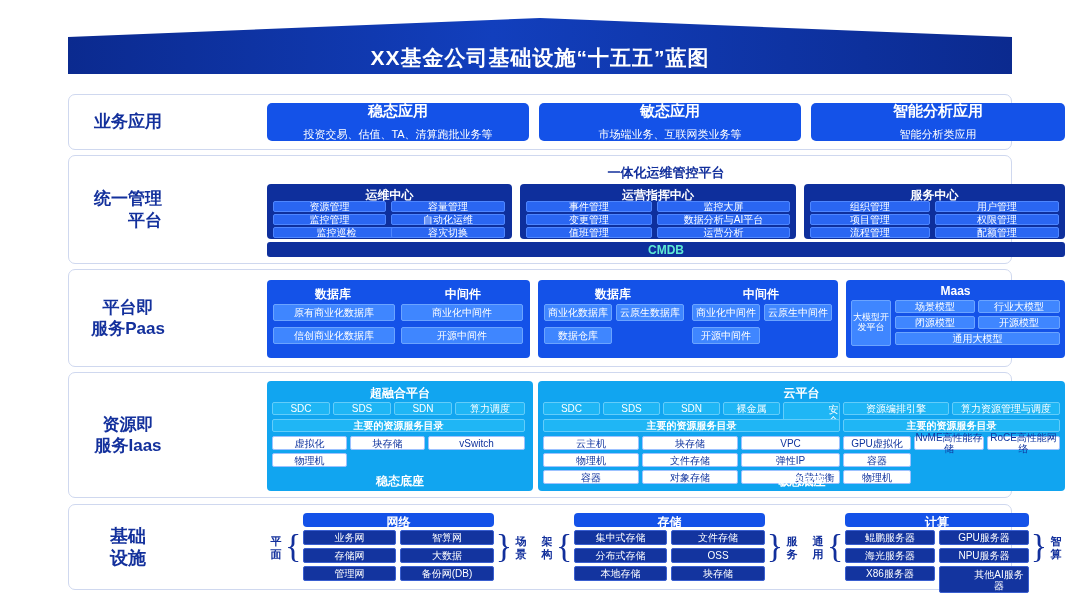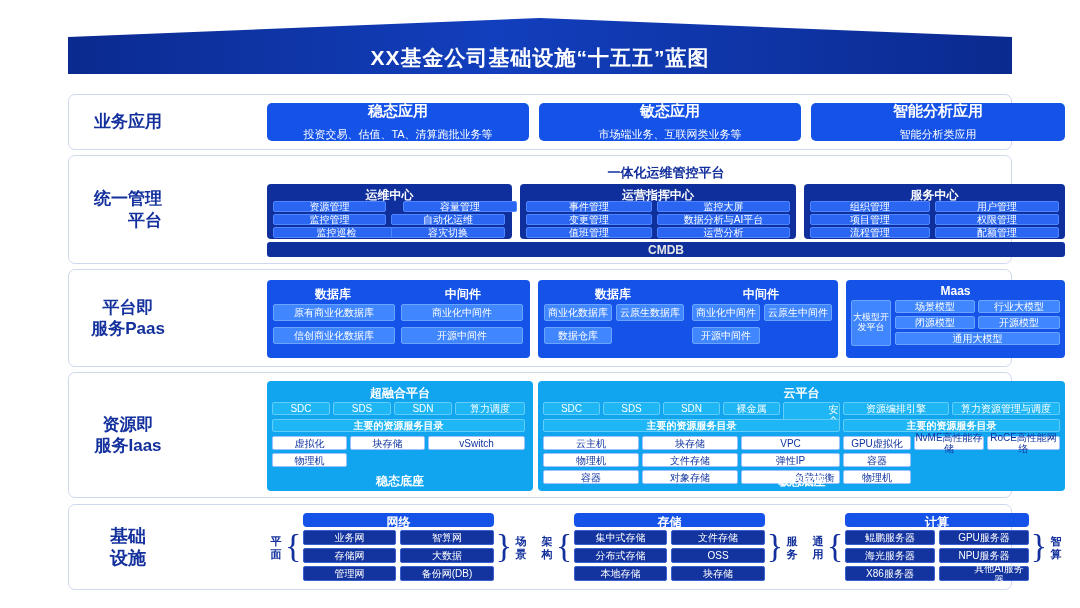--- a/index.html
+++ b/index.html
@@ -67,21 +67,21 @@
     background:#1452e8;color:#fff;
     display:flex;flex-direction:column;align-items:center;justify-content:center;
   }
   .bizbox .b1{font-size:15px;font-weight:bold;margin-bottom:6px;}
   .bizbox .b2{font-size:11px;}
 
   .grouptitle{
     position:absolute;text-align:center;color:#ffffff;font-weight:bold;font-size:12px;
   }
   .cmdb{
-    position:absolute;background:#0e2f9c;border-radius:3px;color:#e5e5e5;
+    position:absolute;background:#0e2f9c;border-radius:3px;color:#5eead4;
     font-size:12px;font-weight:bold;display:flex;align-items:center;justify-content:center;
   }
 
   .vlabel{
     position:absolute;display:flex;align-items:center;justify-content:center;
     text-align:center;font-size:11px;font-weight:bold;color:#13309c;line-height:1.15;
   }
   .brace{
     position:absolute;color:#13309c;font-size:34px;line-height:1;
     font-family:"Liberation Serif",serif;
@@ -120,21 +120,21 @@
 平台</div>
     <div class="rowbody">
 
       <div class="panel" style="left:80px;top:0;width:798px;height:16px;background:transparent;">
         <div class="panel-title" style="font-size:13px;color:#13309c;">一体化运维管控平台</div>
       </div>
 
       <div class="panel panel-dark" style="left:80px;top:20px;width:245px;height:55px;">
         <div class="grouptitle" style="left:0;right:0;top:3px;">运维中心</div>
         <div class="cell" style="left:6px;top:17px;width:113px;height:11px;">资源管理</div>
-        <div class="cell" style="left:124px;top:17px;width:114px;height:11px;margin-left:12px;">容量管理</div>
+        <div class="cell" style="left:124px;top:17px;width:114px;height:11px;">容量管理</div>
         <div class="cell" style="left:6px;top:30px;width:113px;height:11px;">监控管理</div>
         <div class="cell" style="left:124px;top:30px;width:114px;height:11px;">自动化运维</div>
         <div class="cell" style="left:6px;top:43px;width:127px;height:11px;">监控巡检</div>
         <div class="cell" style="left:124px;top:43px;width:114px;height:11px;">容灾切换</div>
       </div>
 
       <div class="panel panel-dark" style="left:333px;top:20px;width:276px;height:55px;">
         <div class="grouptitle" style="left:0;right:0;top:3px;">运营指挥中心</div>
         <div class="cell" style="left:6px;top:17px;width:126px;height:11px;">事件管理</div>
         <div class="cell" style="left:137px;top:17px;width:133px;height:11px;">监控大屏</div>
@@ -291,18 +291,18 @@
         <div class="brace" style="right:18px;top:16px;">}</div>
         <div class="vlabel" style="right:0;top:16px;width:18px;height:38px;">智算</div>
         <div class="panel" style="left:36px;top:0;width:184px;height:14px;background:#1452e8;">
           <div class="grouptitle" style="left:0;right:0;top:1px;">计算</div>
         </div>
         <div class="cell cell-deep" style="left:36px;top:17px;width:90px;height:15px;">鲲鹏服务器</div>
         <div class="cell cell-deep" style="left:130px;top:17px;width:90px;height:15px;">GPU服务器</div>
         <div class="cell cell-deep" style="left:36px;top:35px;width:90px;height:15px;">海光服务器</div>
         <div class="cell cell-deep" style="left:130px;top:35px;width:90px;height:15px;">NPU服务器</div>
         <div class="cell cell-deep" style="left:36px;top:53px;width:90px;height:15px;">X86服务器</div>
-        <div class="cell cell-deep" style="left:130px;top:53px;width:90px;height:15px;padding-left:30px;">其他AI服务器</div>
+        <div class="cell cell-deep" style="left:130px;top:53px;width:90px;height:27px;padding-left:30px;">其他AI服务器</div>
       </div>
     </div>
   </div>
 
 </div>
 
 </body></html>

